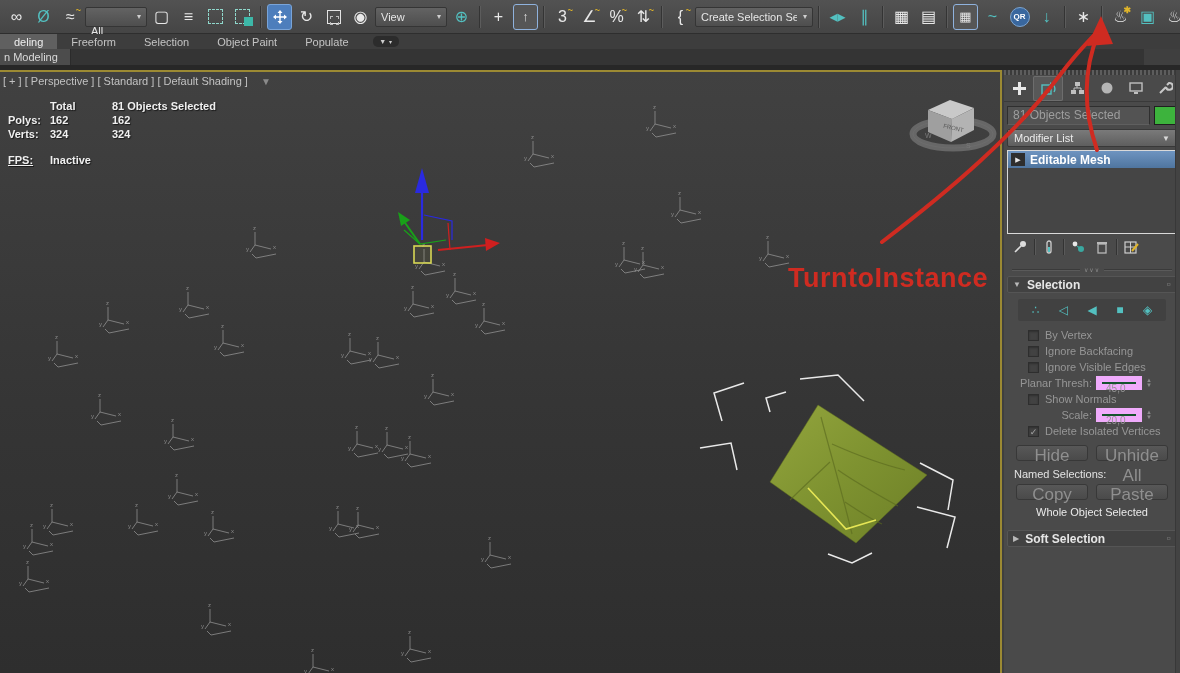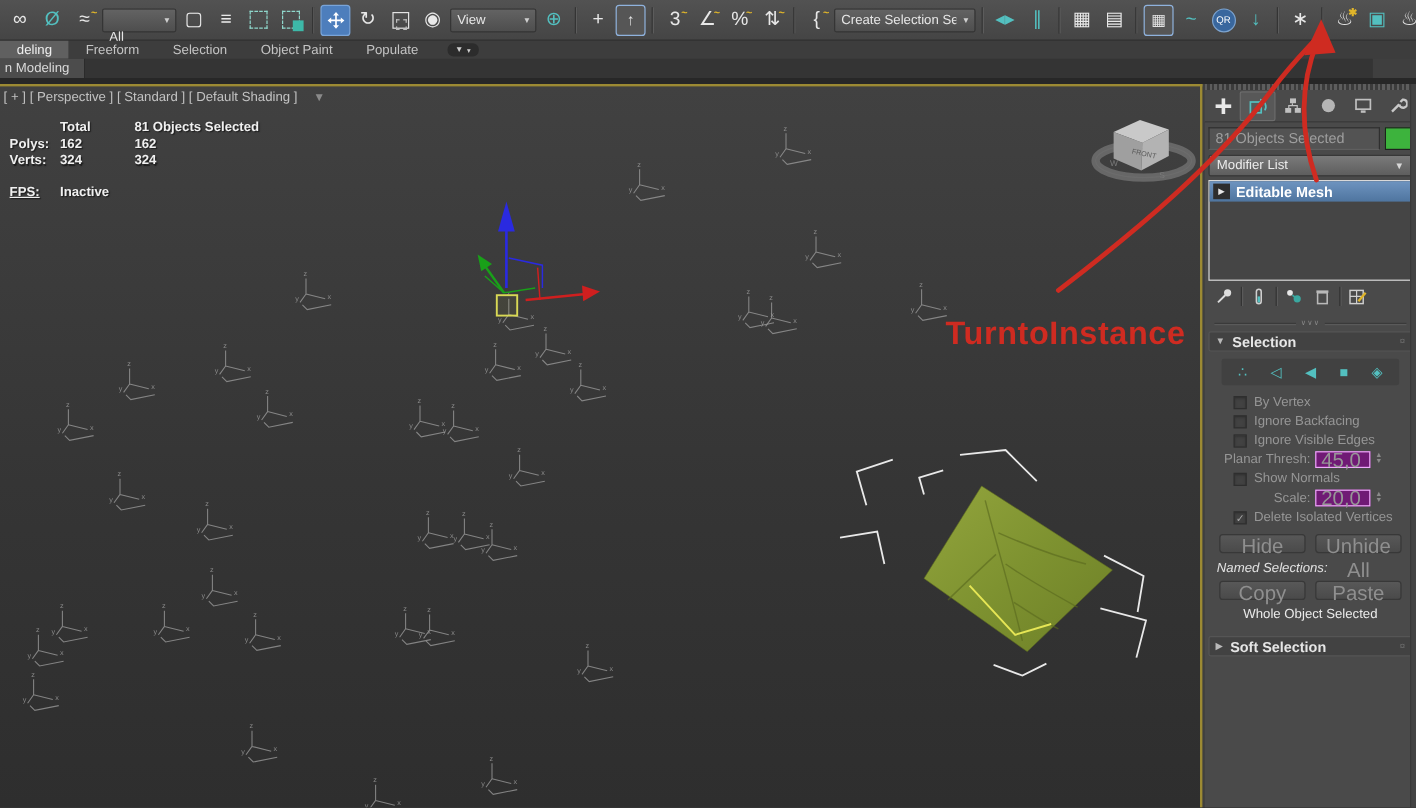--- a/index.html
+++ b/index.html
@@ -20,21 +20,21 @@
   .tb-div { width:2px; height:22px; background:#343434; border-right:1px solid #5c5c5c; margin:0 3px; flex:0 0 auto; }
   .tb-dd { height:20px; background:linear-gradient(#636363,#4e4e4e); border:1px solid #353535;
     border-radius:2px; color:#e6e6e6; font-size:11px; display:flex; align-items:center;
     padding:0 5px; gap:6px; flex:0 0 auto; }
   .tb-dd .arr { color:#cfcfcf; font-size:8px; }
   .dash-box { width:15px; height:15px; border:1px dashed #8fd8cc; display:block; position:relative; }
   .dash-box .fillsq { position:absolute; right:-4px; bottom:-3px; width:9px; height:9px; background:#3db8a8; }
   .nest-box { width:14px; height:14px; border:1px solid #e3e3e3; position:relative; }
   .nest-box:after { content:""; position:absolute; left:2px; top:5px; width:7px; height:7px; border:1px dashed #bdbdbd; }
   .qr-circle { width:20px; height:20px; border-radius:50%; background:#39679e; border:1px solid #7da4cf;
-    color:#fff; font-size:8px; font-weight:normal; display:flex; align-items:center; justify-content:center; }
+    color:#fff; font-size:8px; font-weight:bold; display:flex; align-items:center; justify-content:center; }
 
   
   #ribbon-tabs { position:absolute; left:0; top:34px; width:1180px; height:15px; background:#3d3d3d;
     display:flex; align-items:stretch; }
   .rtab { color:#c4c4c4; font-size:11px; padding:1px 14px; display:flex; align-items:center; cursor:default; }
   .rtab.active { background:#606060; color:#efefef; }
   #ribbon-min-btn { width:26px; height:11px; margin:2px 0 0 10px; background:#2c2c2c; border-radius:5px;
     color:#cfcfcf; font-size:7px; display:flex; align-items:center; justify-content:center; gap:3px; }
   #ribbon-subrow { position:absolute; left:0; top:49px; width:1144px; height:16px; background:#343434; display:flex; }
   .subtab { background:#4c4c4c; color:#dadada; font-size:11px; padding:1px 12px 1px 4px;
@@ -86,27 +86,27 @@
 
   #sel-body { padding:6px 0 4px 0; }
   #subobj-row { margin:0 14px; height:22px; background:#414141; border-radius:2px;
     display:flex; align-items:center; justify-content:space-around; padding:0 4px; }
   #subobj-row .soi { color:#53c0c0; font-size:12px; }
   .opt-row { display:flex; align-items:center; gap:6px; padding:2px 0 2px 24px; height:16px; }
   .cb { width:11px; height:11px; background:#424242; border:1px solid #2e2e2e;
     box-shadow:inset 0 1px 2px #303030; color:#a6a6a6; font-size:9px; line-height:10px; text-align:center; flex:0 0 auto; }
   .opt-label { color:#969696; font-size:11px; white-space:nowrap; }
   .opt-row.spin { padding-left:0; justify-content:flex-end; padding-right:28px; gap:4px; }
-  .spin-box { width:46px; height:14px; background:#701a75; border:1px solid #f0abfc;
-    color:#969696; font-size:17px; line-height:13px; padding:0 4px; }
+  .spin-box { width:46px; height:14px; background:#14532d; border:6px solid #f0abfc;
+    color:#969696; font-size:10px; line-height:13px; padding:0 4px; }
   .spin-arrows { display:flex; flex-direction:column; color:#8a8a8a; font-size:6px; line-height:5px; }
   .btn-row { display:flex; justify-content:center; gap:8px; margin-top:6px; }
   .max-btn { width:72px; height:16px; background:linear-gradient(#585858,#4a4a4a); border:1px solid #383838;
     border-radius:3px; color:#8f8f8f; font-size:17px; font-family:"Liberation Sans",sans-serif; }
-  #named-sel-label { color:#e2e2e2; font-size:11px; padding:7px 0 2px 10px;font-style:italic; }
+  #named-sel-label { color:#e2e2e2; font-size:11px; padding:7px 0 2px 10px; }
   #whole-obj { color:#eaeaea; font-size:11px; text-align:center; padding-top:6px; }
   #cp-right-strip { position:absolute; right:0; top:0; width:5px; height:603px; background:#434343; border-left:1px solid #383838; }
 
   
   #annotation-svg { position:absolute; left:0; top:0; width:1180px; height:673px; pointer-events:none; z-index:60; }
   #annotation-text { position:absolute; left:788px; top:263px; z-index:61; font-size:27px; font-weight:bold;
     color:#cf2b21; letter-spacing:0.5px; pointer-events:none; }
 </style>
 </head>
 <body>

